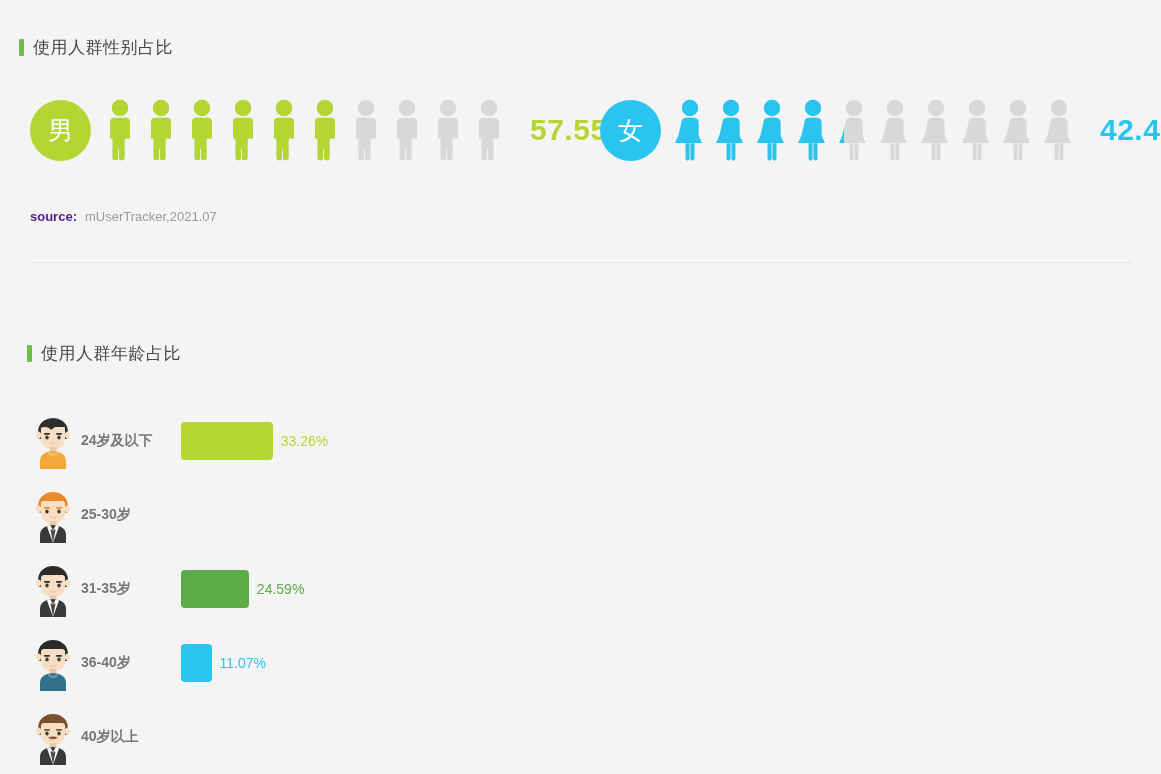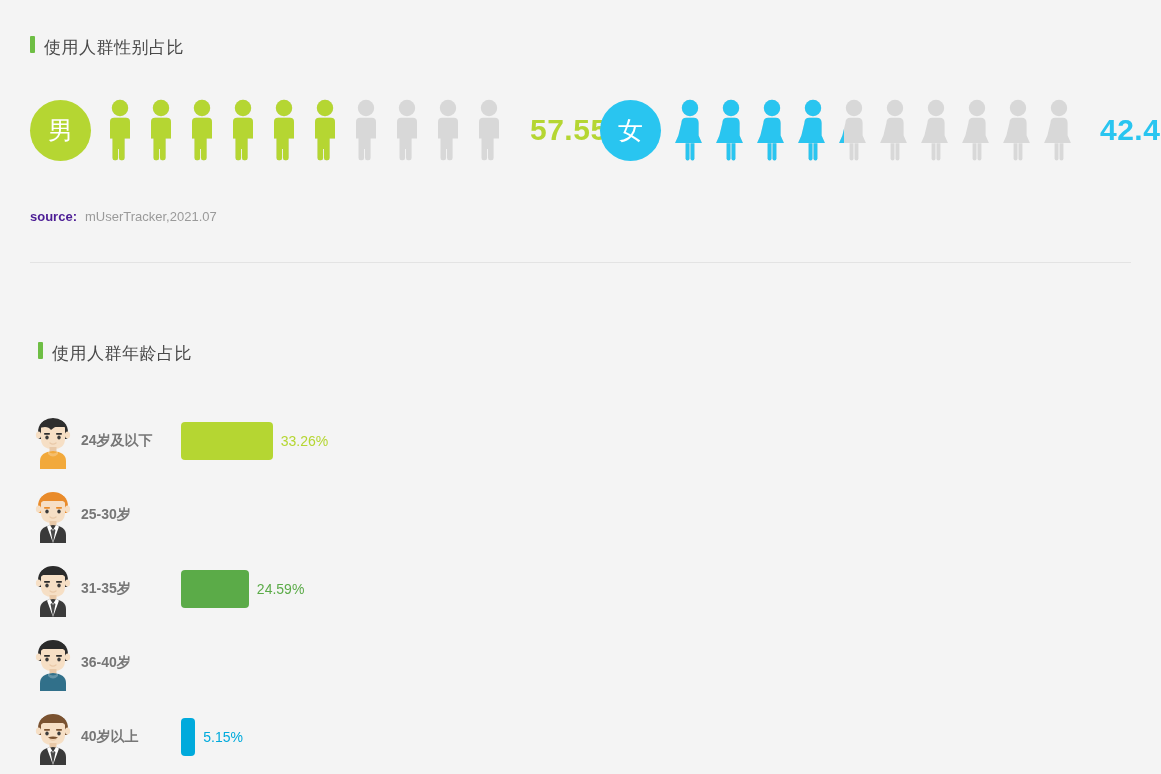--- a/index.html
+++ b/index.html
@@ -9,22 +9,23 @@
   }
   body {
     width: 1161px;
     height: 774px;
     font-family: "Liberation Sans", "DejaVu Sans", sans-serif;
     overflow: hidden;
     position: relative;
   }
   .section-title {
     display: flex;
+    align-items: center;
     gap: 9px;
-    padding-left: 30px;
+    padding-left: 19px;
   }
   .title-bar {
     width: 5px;
     height: 17px;
     background: #6ebe44;
     display: block;
     border-radius: 1px;
   }
   .title-text {
     font-size: 17px;
@@ -428,39 +429,39 @@
             <rect x="13" y="20" width="6" height="1.7" rx="0.8" fill="#2b2b2b"></rect>
             <rect x="25" y="20" width="6" height="1.7" rx="0.8" fill="#2b2b2b"></rect>
             <ellipse cx="16" cy="24.6" rx="1.7" ry="2" fill="#3b3b3b"></ellipse>
             <ellipse cx="28" cy="24.6" rx="1.7" ry="2" fill="#3b3b3b"></ellipse>
             <path d="M19 30 q3 2.2 6 0" stroke="#e9c9a8" stroke-width="1.3" fill="none" stroke-linecap="round"></path>
             <rect x="18.5" y="34" width="7" height="5" fill="#e9c9a8"></rect>
             <path d="M9 56 v-8 q0-9 13-10 q13 1 13 10 v8 z" fill="#31708a"></path>
             <path d="M17 38 q5 5 10 0 v3 q-5 5-10 0 z" fill="#ffffff" opacity="0.25"></path>
           </svg></div>
         <div class="age-label">36-40岁</div>
+        <div class="bar-zone">
+          <div class="bar" style="width: 30.5532px; background: rgb(41, 197, 240);"></div>
+          <div class="bar-value" style="color: rgb(41, 197, 240);">11.07%</div>
+        </div>
       </div>
       <div class="age-row">
         <div class="avatar"><svg width="44" height="56" viewBox="0 0 44 56" xmlns="http://www.w3.org/2000/svg">
             <path d="M7 20 q0-14 15-14 q15 0 15 14 v3 q0 3-2 3 h-26 q-2 0-2-3 z" fill="#7a5230"></path>
             <ellipse cx="7.5" cy="22" rx="2.6" ry="3.6" fill="#f6dfc5"></ellipse>
             <ellipse cx="36.5" cy="22" rx="2.6" ry="3.6" fill="#f6dfc5"></ellipse>
             <path d="M10 14 h24 v12 q0 10-12 10 q-12 0-12-10 z" fill="#f6dfc5"></path>
             <path d="M9 17 q1-12 13-12 q12 0 13 12 q-3-5-13-5 q-10 0-13 5 z" fill="#7a5230"></path>
             <rect x="13" y="20" width="6" height="1.7" rx="0.8" fill="#7a5230"></rect>
             <rect x="25" y="20" width="6" height="1.7" rx="0.8" fill="#7a5230"></rect>
             <ellipse cx="16" cy="24.6" rx="1.7" ry="2" fill="#3b3b3b"></ellipse>
             <ellipse cx="28" cy="24.6" rx="1.7" ry="2" fill="#3b3b3b"></ellipse>
             <path d="M19 30 q3 2.2 6 0" stroke="#e9c9a8" stroke-width="1.3" fill="none" stroke-linecap="round"></path>
             <path d="M17 28.5 q5-2 10 0 q-5 3-10 0 z" fill="#7a5230"></path>
             <rect x="18.5" y="34" width="7" height="5" fill="#e9c9a8"></rect>
             <path d="M9 56 v-8 q0-9 13-10 q13 1 13 10 v8 z" fill="#3a3a3a"></path>
             <path d="M19 38 l3 5 l3-5 l3 1.5 l-6 16.5 l-6-16.5 z" fill="#ffffff"></path>
             <path d="M21 42 l1 2 l1-2 l1.5 1 l-2.5 13 l-2.5-13 z" fill="#4a4a4a"></path>
           </svg></div>
         <div class="age-label">40岁以上</div>
-        <div class="bar-zone">
-          <div class="bar" style="width: 14.214px; background: rgb(0, 170, 220);"></div>
-          <div class="bar-value" style="color: rgb(0, 170, 220);">5.15%</div>
-        </div>
       </div>
     </div>
 </div>
 
 </body></html>

